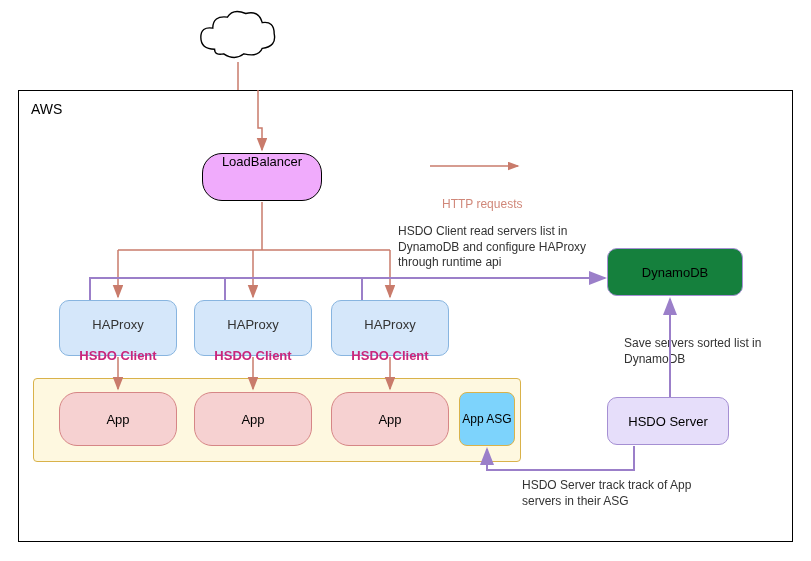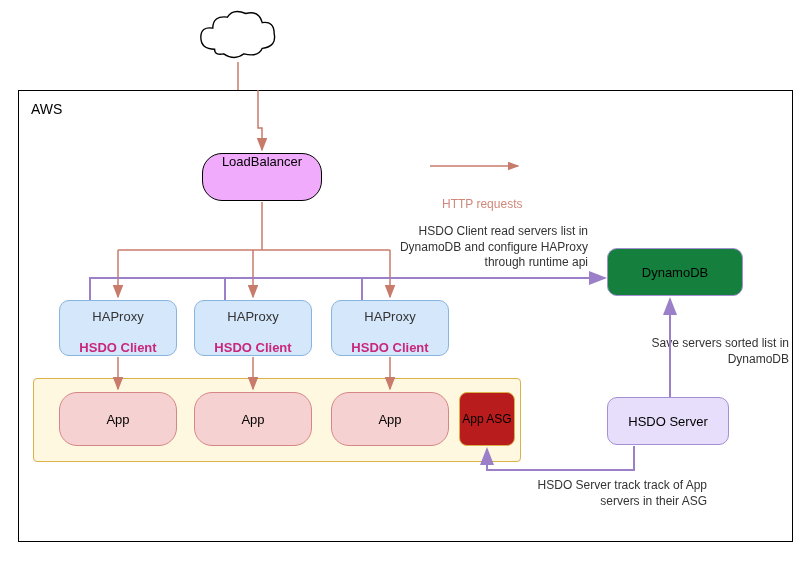--- a/index.html
+++ b/index.html
@@ -61,21 +61,21 @@
     margin-top: 25px;
   }
   .haproxy-box {
     position: absolute;
     width: 118px;
     height: 56px;
     background: #d5e7fa;
     border: 1.5px solid #88b5e0;
     border-radius: 10px;
     text-align: center;
-    padding-top: 8px;
+    padding-top: 16px;
   }
   .haproxy-box .hp-label {
     color: #333;
     font-size: 13px;
   }
   .haproxy-box .hsdo-client {
     color: #c9267c;
     font-weight: bold;
     font-size: 13px;
     margin-top: 16px;
@@ -106,21 +106,21 @@
   }
   .app1 { left: 59px; top: 392px; }
   .app2 { left: 194px; top: 392px; }
   .app3 { left: 331px; top: 392px; }
   .app-asg-box {
     position: absolute;
     left: 459px;
     top: 392px;
     width: 56px;
     height: 54px;
-    background: #b91c1c;
+    background: #7dd3fc;
     border: 1.5px solid #d9b24a;
     border-radius: 8px;
     display: flex;
     align-items: center;
     justify-content: center;
     font-size: 12px;
     text-align: center;
   }
   .dynamodb {
     position: absolute;
@@ -145,21 +145,21 @@
     border: 1.5px solid #a58fd3;
     border-radius: 10px;
     display: flex;
     align-items: center;
     justify-content: center;
   }
   .annotation {
     position: absolute;
     font-size: 12px;
     color: #333;
-    text-align: right;
+    text-align: left;
     line-height: 1.3;
   }
   .anno-clientread {
     left: 398px;
     top: 224px;
     width: 190px;
   }
   .anno-saveservers {
     left: 624px;
     top: 336px;

